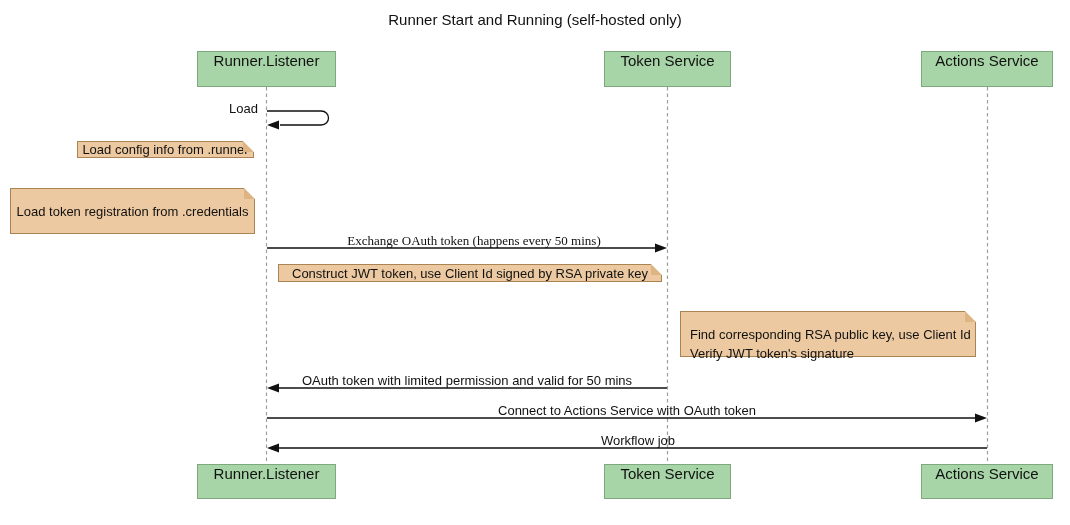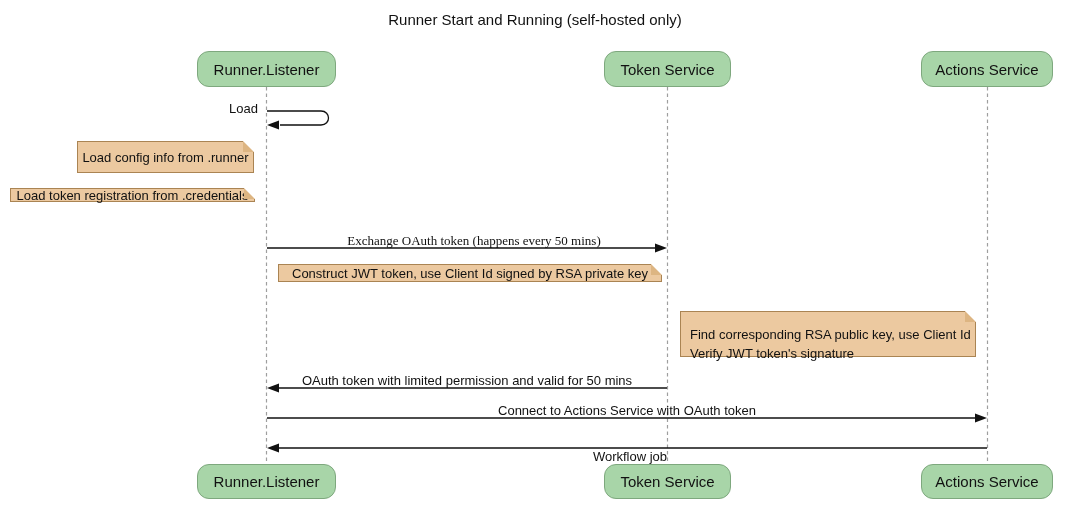--- a/index.html
+++ b/index.html
@@ -13,24 +13,24 @@
   }
   .title {
     position:absolute; top:11px; left:0; width:1070px;
     text-align:center; font-weight:normal; font-size:15px;
   }
   .svg-layer { position:absolute; left:0; top:0; }
   .lifeline { stroke:var(--lifeline,#999); stroke-width:1.2; stroke-dasharray:3.5 3; fill:none; }
   .msg-line { stroke:var(--arrow,#111); stroke-width:1.3; fill:none; }
   .arrowhead { fill:var(--arrow,#111); stroke:none; }
   .actor {
-    position:absolute; display:flex; align-items:center; justify-content:center;
+    position:absolute; display:flex; justify-content:center;
     background:var(--actor-fill,#a8d5a8);
     border:1px solid var(--actor-border,#7ea87e);
-    border-radius:12px; font-size:15px; white-space:nowrap;
+    border-radius:0; font-size:15px; white-space:nowrap;
   }
   .note {
     position:absolute;
     background:var(--note-fill,#ecc9a0);
     border:1px solid var(--note-border,#aa8453);
     font-size:13px; white-space:nowrap;
     display:flex; align-items:center; justify-content:center;
     padding:2px 9px;
   }
   .note::before {
@@ -92,26 +92,26 @@
     <span>Token Service</span>
   </div>
   <div class="actor" style="left:921px; top:464px; width:132px; height:35px;">
     <span>Actions Service</span>
   </div>
 
   <div class="msg-label right-align" style="left:150px; top:101px; width:108px;">Load</div>
   <div class="msg-label" style="left:274px; top:233px; width:400px;font-family:Liberation Serif, serif;">Exchange OAuth token (happens every 50 mins)</div>
   <div class="msg-label" style="left:267px; top:373px; width:400px;">OAuth token with limited permission and valid for 50 mins</div>
   <div class="msg-label" style="left:267px; top:403px; width:720px;">Connect to Actions Service with OAuth token</div>
-  <div class="msg-label" style="left:270px; top:433px; width:720px;margin-top:16px;">Workflow job</div>
+  <div class="msg-label" style="left:278px; top:433px; width:720px;">Workflow job</div>
 
-  <div class="note" style="left:77px; top:141px; width:177px; height:32px;">
+  <div class="note" style="left:77px; top:141px; width:177px; height:17px;">
     <span>Load config info from .runner</span>
   </div>
-  <div class="note" style="left:10px; top:188px; width:245px; height:14px;">
+  <div class="note" style="left:10px; top:188px; width:245px; height:46px;">
     <span>Load token registration from .credentials</span>
   </div>
   <div class="note" style="left:278px; top:264px; width:384px; height:18px;">
     <span>Construct JWT token, use Client Id signed by RSA private key</span>
   </div>
   <div class="note multiline" style="left:680px; top:311px; width:296px; height:46px;">
     <div>Find corresponding RSA public key, use Client Id</div>
     <div>Verify JWT token's signature</div>
   </div>
 

